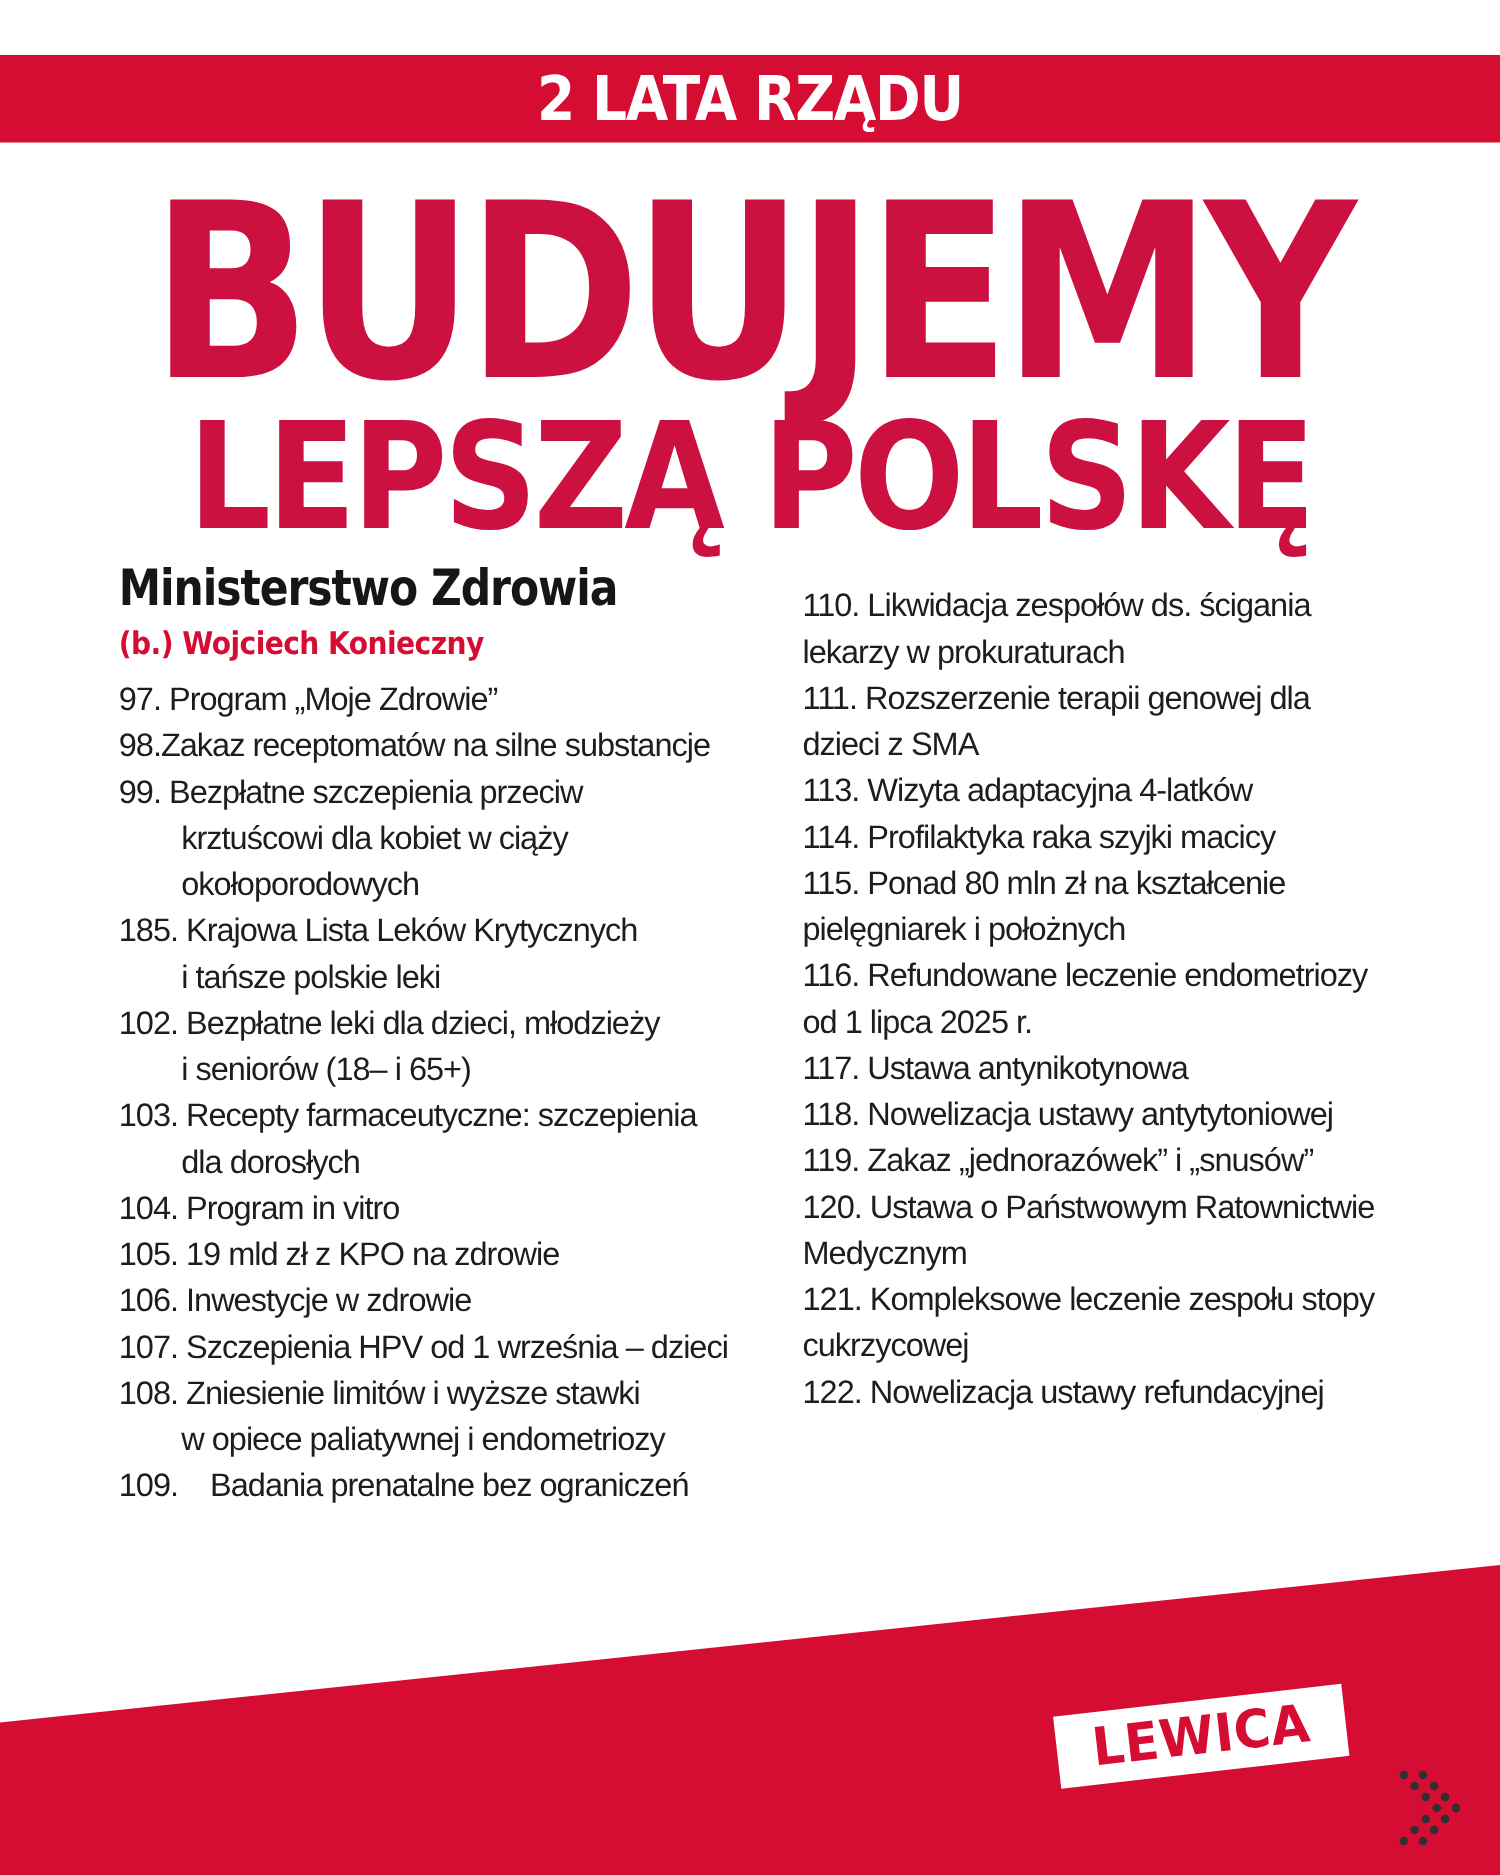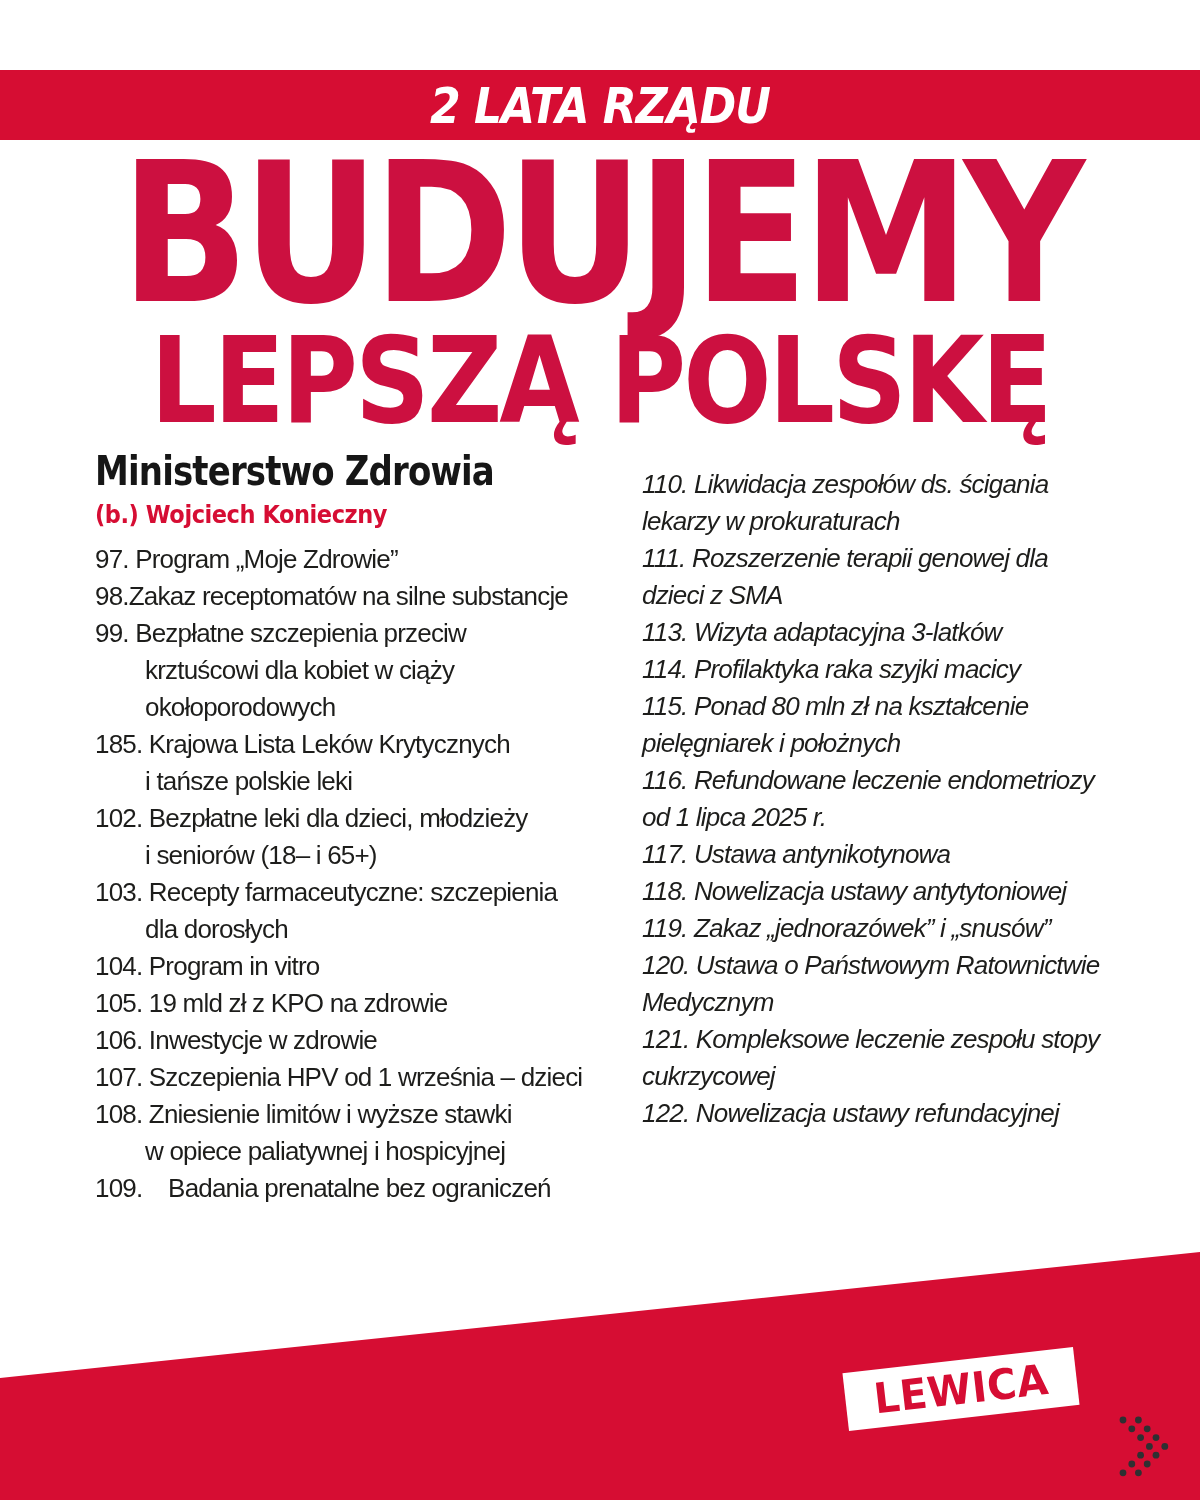--- a/index.html
+++ b/index.html
@@ -2,22 +2,22 @@
 <html><head>
 <meta charset="utf-8">
 <style>
   html,body { margin:0; padding:0; background:#ffffff; }
   .poster {
     position:relative; width:1200px; height:1500px; background:#ffffff;
     overflow:hidden; font-family:"Liberation Sans", sans-serif; color:#1d1d1b;
   }
   
   .top-banner {
-    position:absolute; left:0; top:70px; width:1200px; height:70px;
-    background:#d60d33; display:flex; align-items:center; justify-content:center;font-style:italic;
+    position:absolute; left:0; top:44px; width:1200px; height:70px;
+    background:#d60d33; display:flex; align-items:center; justify-content:center;
   }
   .banner-text {
     color:#ffffff; font-family:"DejaVu Sans", sans-serif; font-weight:bold;
     font-size:44px; letter-spacing:-1px; transform:scaleY(1.12);
   }
   
   .title-line1 {
     position:absolute; left:0; top:146px; width:1200px; text-align:center;
     font-family:"DejaVu Sans", sans-serif; font-weight:bold; color:#cc1040;
     font-size:168px; line-height:152px; letter-spacing:-6px;
@@ -39,21 +39,21 @@
   .minister-subheader {
     position:absolute; left:95px; top:500px;
     font-family:"DejaVu Sans", sans-serif; font-weight:bold; color:#d60d33;
     font-size:25px; letter-spacing:-0.5px; transform:scaleX(0.9);
     transform-origin:left top; white-space:nowrap;
   }
   
   .list-col { position:absolute; font-size:26px; line-height:37px; color:#1d1d1b; letter-spacing:-0.8px; }
   .list-col .line { white-space:pre; }
   .col-left  { left:95px;  top:541px; width:545px; }
-  .col-right { left:642px; top:466px; width:500px;font-style:italic; }
+  .col-right { left:642px; top:466px; width:500px; }
   .col-left .line.cont { padding-left:50px; }
   
   .footer-band { position:absolute; left:0; top:1150px; width:1200px; height:350px; }
   .lewica-box {
     position:absolute; left:845px; top:1360px; width:232px; height:58px;
     background:#ffffff; transform:rotate(-6.5deg); transform-origin:center center;
     display:flex; align-items:center; justify-content:center;
   }
   .lewica-text {
     font-family:"DejaVu Sans", sans-serif; font-weight:bold; color:#d60d33;
@@ -109,37 +109,37 @@
         <div class="line">105. 19 mld zł z KPO na zdrowie</div>
       </div>
       <div class="list-item">
         <div class="line">106. Inwestycje w zdrowie</div>
       </div>
       <div class="list-item">
         <div class="line">107. Szczepienia HPV od 1 września – dzieci</div>
       </div>
       <div class="list-item">
         <div class="line">108. Zniesienie limitów i wyższe stawki</div>
-        <div class="line cont">w opiece paliatywnej i hospicyjnej</div>
+        <div class="line cont">w opiece paliatywnej i endometriozy</div>
       </div>
       <div class="list-item">
         <div class="line">109.    Badania prenatalne bez ograniczeń</div>
       </div>
     </div>
   <div class="list-col col-right">
       <div class="list-item">
         <div class="line">110. Likwidacja zespołów ds. ścigania</div>
         <div class="line cont">lekarzy w prokuraturach</div>
       </div>
       <div class="list-item">
         <div class="line">111. Rozszerzenie terapii genowej dla</div>
         <div class="line cont">dzieci z SMA</div>
       </div>
       <div class="list-item">
-        <div class="line">113. Wizyta adaptacyjna 3-latków</div>
+        <div class="line">113. Wizyta adaptacyjna 4-latków</div>
       </div>
       <div class="list-item">
         <div class="line">114. Profilaktyka raka szyjki macicy</div>
       </div>
       <div class="list-item">
         <div class="line">115. Ponad 80 mln zł na kształcenie</div>
         <div class="line cont">pielęgniarek i położnych</div>
       </div>
       <div class="list-item">
         <div class="line">116. Refundowane leczenie endometriozy</div>

